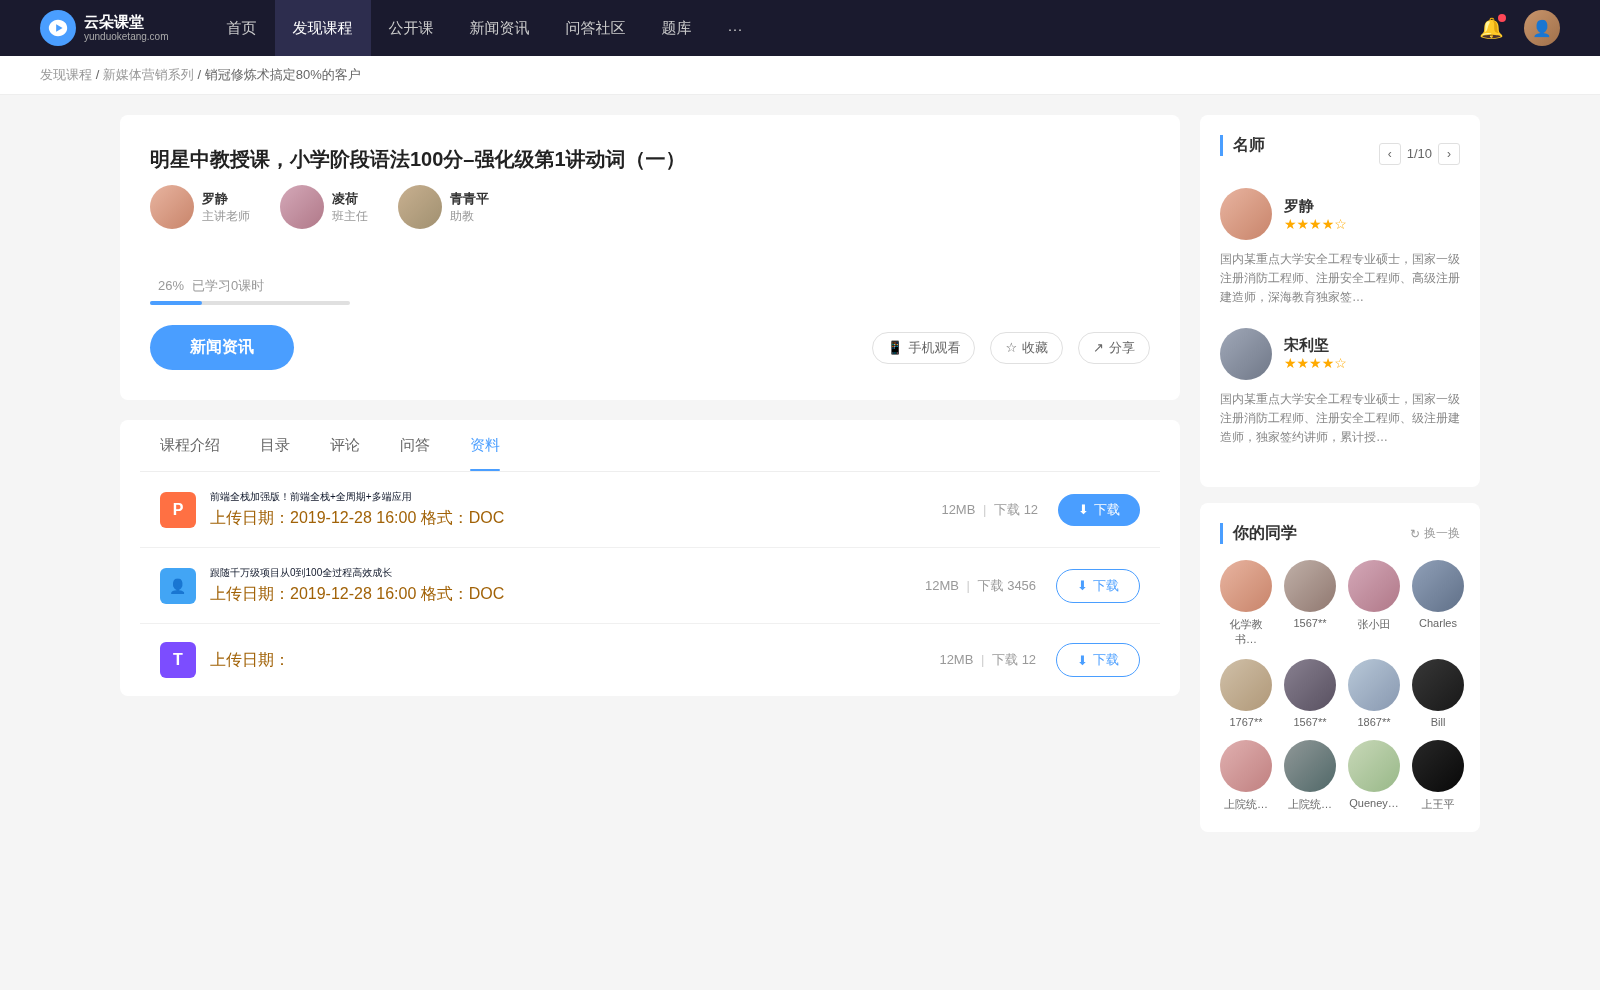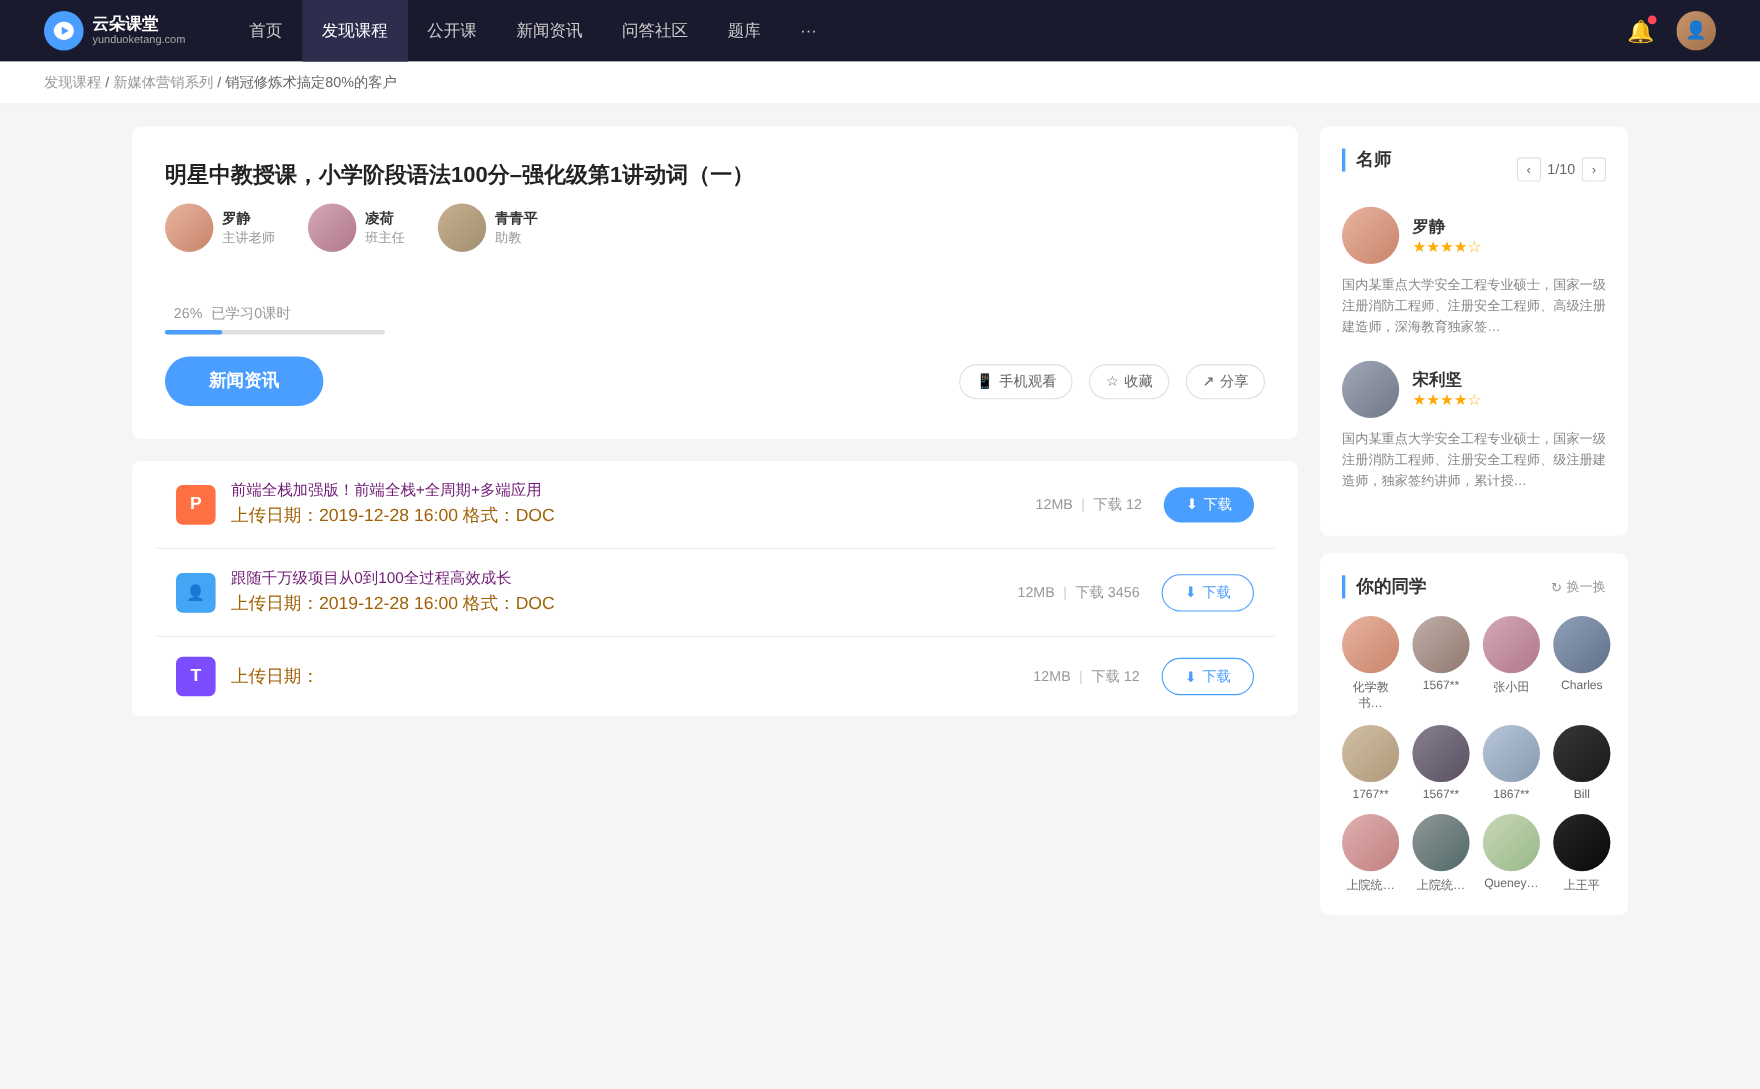--- a/index.html
+++ b/index.html
@@ -60,21 +60,21 @@
     .tab { padding: 16px 20px; cursor: pointer; color: #666; font-size: 15px; position: relative; }
     .tab.active { color: #4a9eff; }
     .tab.active::after { content: ''; position: absolute; bottom: 0; left: 20px; right: 20px; height: 2px; background: #4a9eff; border-radius: 1px; }
 
     
     .resources { background: #fff; border-radius: 0 0 8px 8px; }
     .resource-item { display: flex; align-items: center; padding: 18px 20px; border-bottom: 1px solid #f0f0f0; }
     .resource-item:last-child { border-bottom: none; }
     .resource-icon { width: 36px; height: 36px; border-radius: 6px; display: flex; align-items: center; justify-content: center; font-size: 16px; font-weight: bold; color: white; margin-right: 14px; flex-shrink: 0; }
     .resource-info { flex: 1; }
-    .resource-title { font-size: 14px; color: #701a75; margin-bottom: 4px; font-weight: 500; }
+    .resource-title { font-size: 10px; color: #0f172a; margin-bottom: 4px; font-weight: 500; }
     .resource-meta { font-size: 16px; color: #a16207; }
     .resource-stats { color: #999; font-size: 13px; margin-right: 20px; white-space: nowrap; }
     .btn-download { border: 1px solid #4a9eff; color: #4a9eff; border-radius: 20px; padding: 7px 20px; font-size: 13px; cursor: pointer; background: #fff; display: flex; align-items: center; gap: 5px; white-space: nowrap; }
     .btn-download-solid { background: #4a9eff; color: #fff; border: none; border-radius: 20px; padding: 7px 20px; font-size: 13px; cursor: pointer; display: flex; align-items: center; gap: 5px; }
 
     
     .sidebar-card { background: #fff; border-radius: 8px; padding: 20px; margin-bottom: 16px; }
     .sidebar-card-title { font-size: 16px; font-weight: bold; color: #333; margin-bottom: 16px; display: flex; align-items: center; gap: 6px; border-left: 3px solid #4a9eff; padding-left: 10px; }
     .teacher-list-item { margin-bottom: 20px; }
     .teacher-list-header { display: flex; align-items: center; gap: 12px; margin-bottom: 10px; }
@@ -191,20 +191,27 @@
           </div>
           <div class="action-btn">
             <span>↗</span>
             <span>分享</span>
           </div>
         </div>
       </div>
     </div>
 
     <div class="tabs-section">
+      <div class="tabs">
+        <div class="tab">课程介绍</div>
+        <div class="tab">目录</div>
+        <div class="tab">评论</div>
+        <div class="tab">问答</div>
+        <div class="tab active">资料</div>
+      </div>
       <div class="resources">
 
         <div class="resource-item">
           <div class="resource-icon" style="background:#ff7043;">P</div>
           <div class="resource-info">
             <div class="resource-title">前端全栈加强版！前端全栈+全周期+多端应用</div>
             <div class="resource-meta">上传日期：2019-12-28  16:00    格式：DOC</div>
           </div>
           <div class="resource-stats">
             <span>12MB</span>

